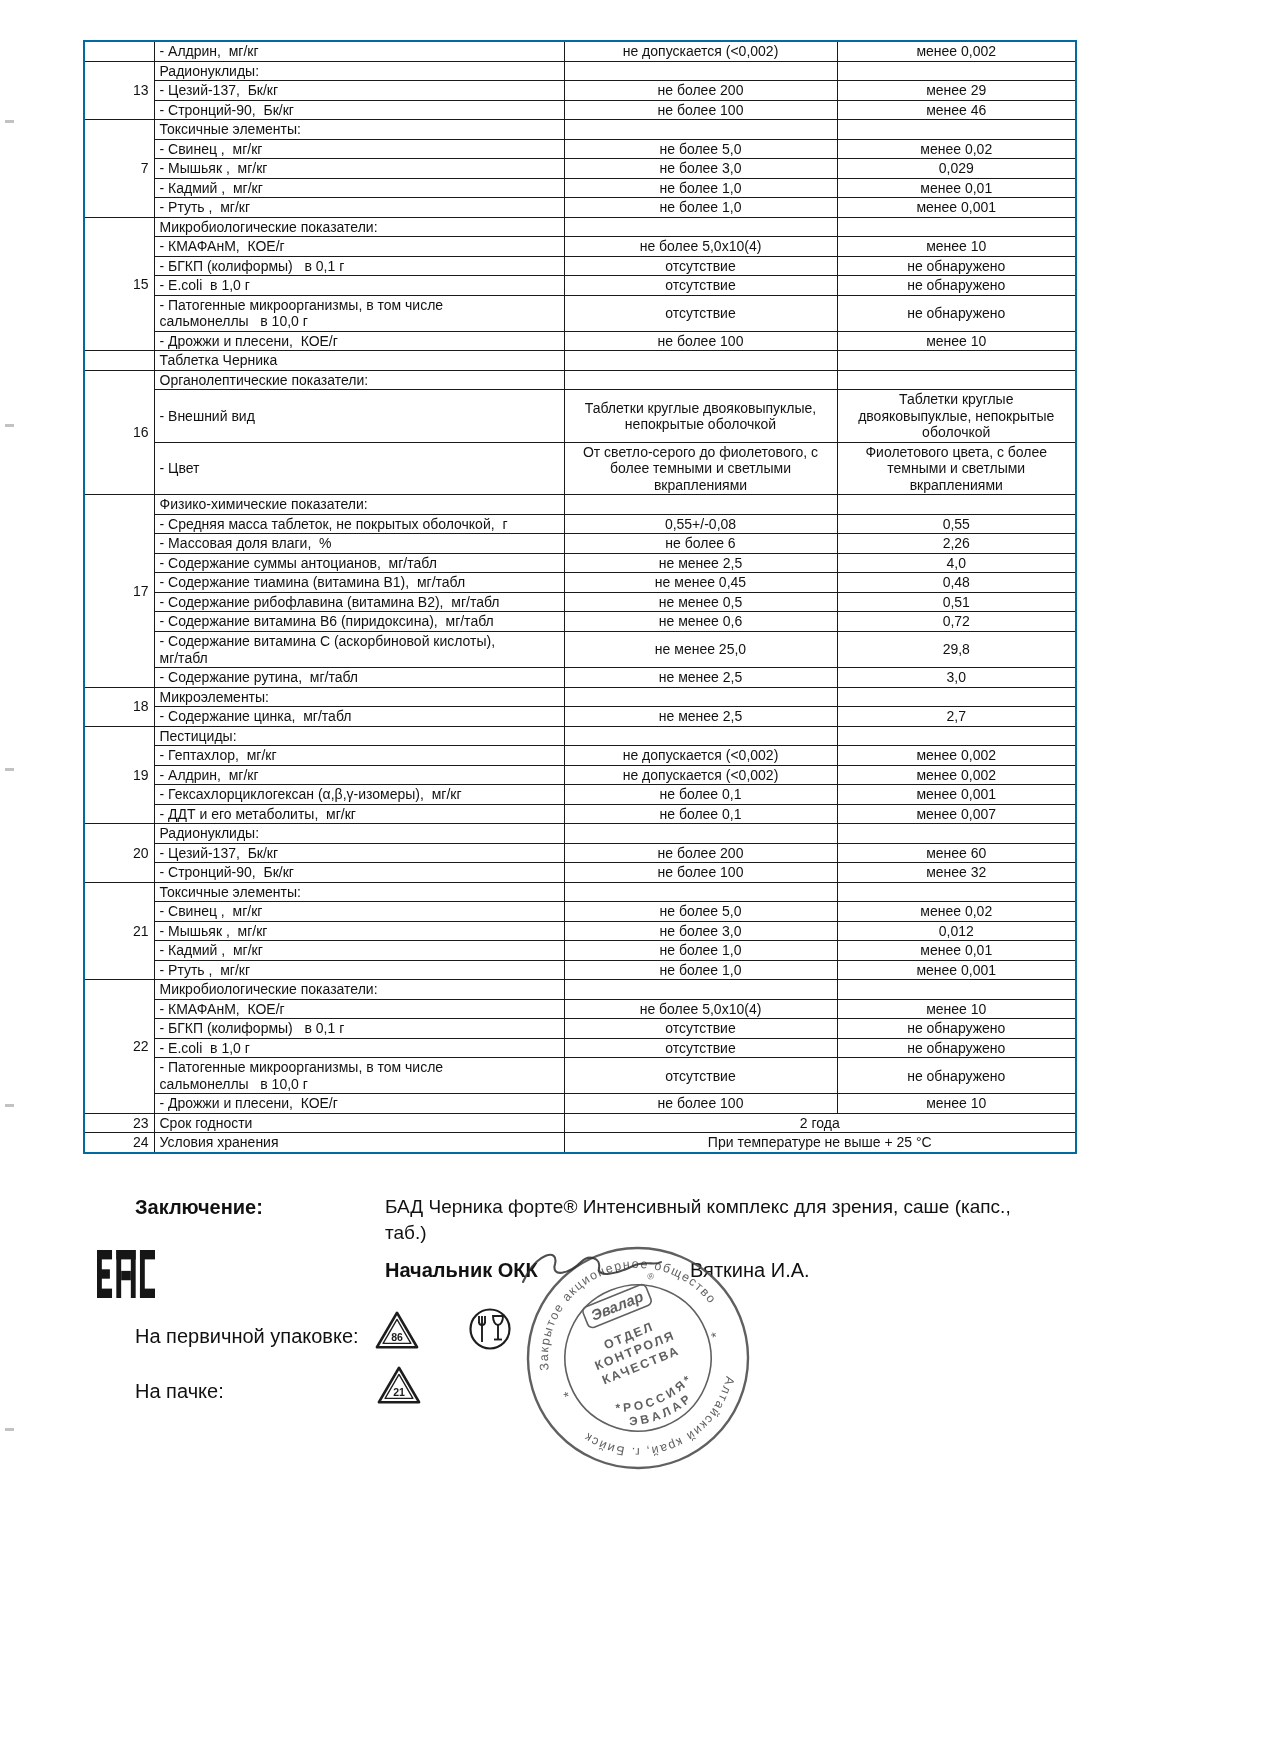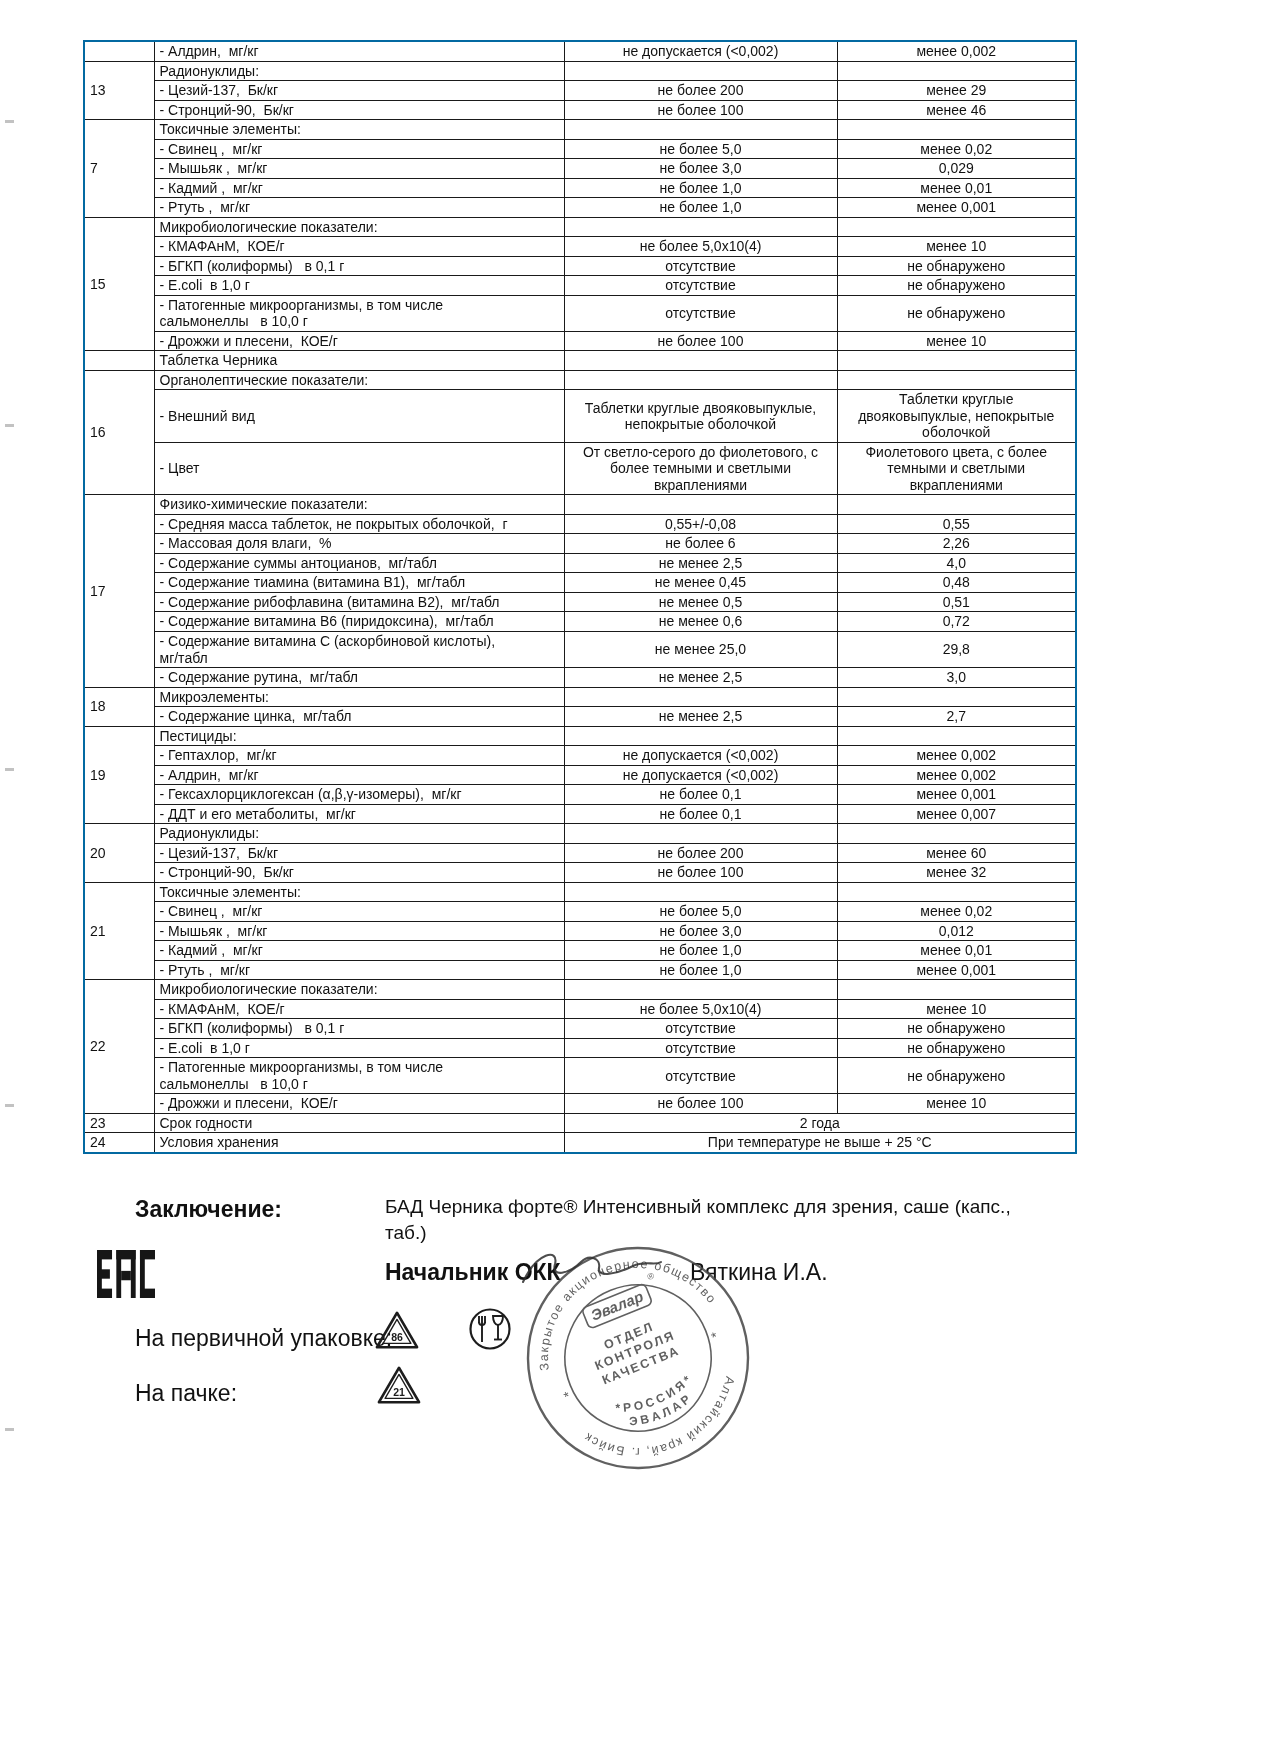--- a/index.html
+++ b/index.html
@@ -4,26 +4,26 @@
 <style>
   html,body{margin:0;padding:0;background:#e8e8e8;}
   .page{position:relative;width:1273px;height:1754px;background:#ffffff;margin:0 auto;
         font-family:"Liberation Sans",sans-serif;color:#111;overflow:hidden;}
 
   
   table.cert{position:absolute;left:65px;top:40px;width:992px;border-collapse:collapse;
              table-layout:fixed;border:2px solid #0369a1;margin-left:18px;}
   table.cert td{border:1px solid #1a1a1a;font-size:14px;line-height:1.18;padding:1px 5px;
                 vertical-align:middle;white-space:pre-wrap;color:#111;}
-  td.num{text-align:left;vertical-align:top;padding-top:2px;}
+  td.num{text-align:right;vertical-align:top;padding-top:2px;}
   td.name{text-align:left;}
   td.norm,td.result,td.merged{text-align:center;}
 
   
-  .lbl{position:absolute;font-size:23px;white-space:nowrap;}
+  .lbl{position:absolute;font-size:20px;white-space:nowrap;}
   .bold{font-weight:bold;}
   .conclusion-text{position:absolute;left:385px;top:1194px;width:670px;font-size:19px;
                    line-height:26px;white-space:normal;}
   svg text{font-family:"Liberation Sans",sans-serif;}
 
   .stamp{position:absolute;left:505px;top:1238px;opacity:.88;}
   .signature{position:absolute;left:515px;top:1244px;z-index:5;opacity:.85;}
   .eac{position:absolute;left:97px;top:1250px;}
   .icon-abs{position:absolute;}
   .artifact{position:absolute;background:#9a9a9a;opacity:.6;}

